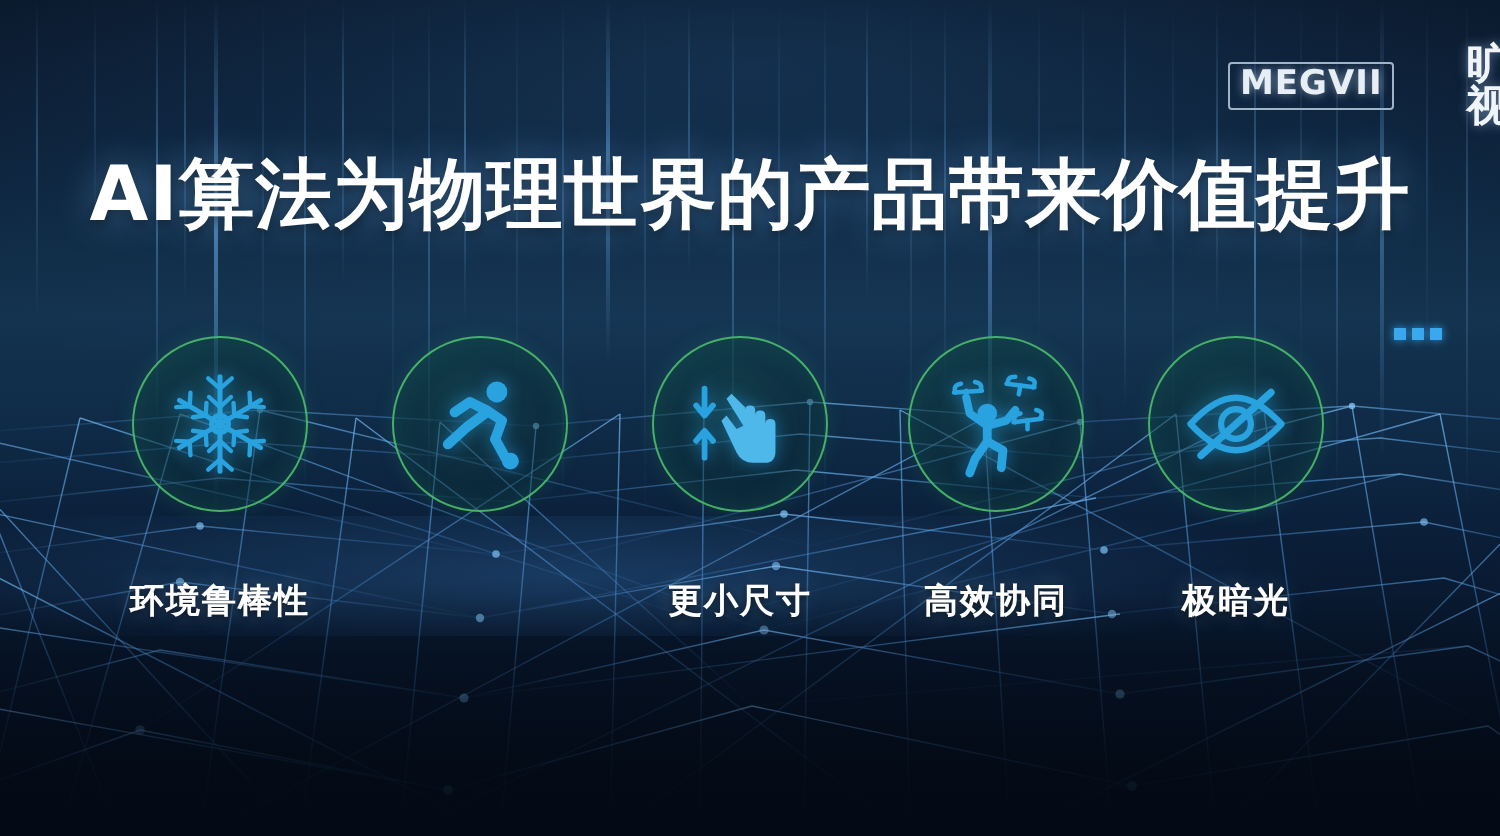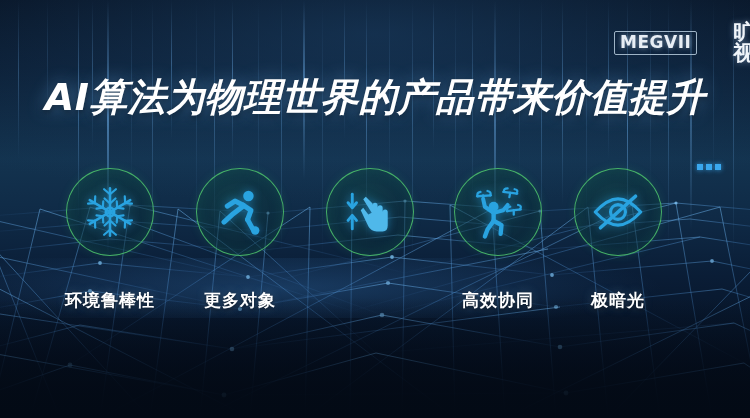--- a/index.html
+++ b/index.html
@@ -35,21 +35,20 @@
     text-shadow:0 0 5px rgba(200,225,255,.55);
   }
   .logo-cn{color:#f0f5fa;font-size:21px;font-weight:bold;line-height:1;letter-spacing:1px;
     text-shadow:0 0 6px rgba(190,220,255,.5);padding-left:12px;}
 
   
   .title{
     position:absolute;top:72px;left:0;width:750px;text-align:center;
     font-size:38px;font-weight:bold;color:#ffffff;letter-spacing:.5px;white-space:nowrap;
     text-shadow:0 0 18px rgba(120,190,255,.45), 0 2px 6px rgba(0,0,0,.6);
-    font-style:italic;
   }
 
   
   .dots{position:absolute;top:164px;left:697px;display:flex;gap:3px;}
   .dots i{display:block;width:6px;height:6px;background:#3aa8ef;box-shadow:0 0 5px rgba(58,168,239,.85);}
 
   
   .features{position:absolute;top:168px;left:0;width:688px;height:140px;}
   .feature{position:absolute;top:0;width:130px;text-align:center;}
   .circle{
@@ -249,37 +248,37 @@
           <g fill="#29a3e0" stroke="#29a3e0" stroke-linecap="round" stroke-linejoin="round">
             <circle cx="42" cy="13" r="6.2" stroke="none"></circle>
             <path d="M36 24 L26 19 L17 25" fill="none" stroke-width="6"></path>
             <path d="M36 24 L45 30 L41 41" fill="none" stroke-width="6"></path>
             <path d="M41 41 L47 52" fill="none" stroke-width="6"></path>
             <path d="M36 25 L24 34 L13 44" fill="none" stroke-width="6"></path>
             <circle cx="50" cy="54" r="5" stroke="none"></circle>
           </g>
         </svg>
       </div>
-      <div class="flabel">更多对象</div>
     </div>
 
     <div class="feature" style="left:305px;">
       <div class="circle">
         <svg width="54" height="54" viewBox="0 0 64 64">
           <g stroke="#29a3e0" stroke-width="3.4" stroke-linecap="round" stroke-linejoin="round" fill="none">
             <line x1="11" y1="11" x2="11" y2="26"></line>
             <polyline points="6,21 11,27 16,21"></polyline>
             <line x1="11" y1="52" x2="11" y2="37"></line>
             <polyline points="6,42 11,36 16,42"></polyline>
           </g>
           <g fill="#4fb8ea">
             <path d="M27 14 L24 17 L34 33 L30 35 L24 27 L21 30 L30 49 Q33 55 40 55 L47 55 Q53 55 53 48 L53 32 Q53 29 50 29 Q47 29 47 32 L47 27 Q47 24 44 24 Q41 24 41 27 L41 24 Q41 21 38 21 Q35 21 35 24 L35 22 Z"></path>
           </g>
         </svg>
       </div>
+      <div class="flabel">更小尺寸</div>
     </div>
 
     <div class="feature" style="left:433px;">
       <div class="circle">
         <svg width="56" height="56" viewBox="0 0 64 64">
           <g fill="#29a3e0" stroke="#29a3e0" stroke-linecap="round" stroke-linejoin="round">
             <circle cx="27" cy="26" r="5.6" stroke="none"></circle>
             <path d="M27 33 L27 42" fill="none" stroke-width="5"></path>
             <path d="M27 33 L17 26 L15 17" fill="none" stroke-width="4.6"></path>
             <path d="M27 33 L38 30 L43 24" fill="none" stroke-width="4.6"></path>

